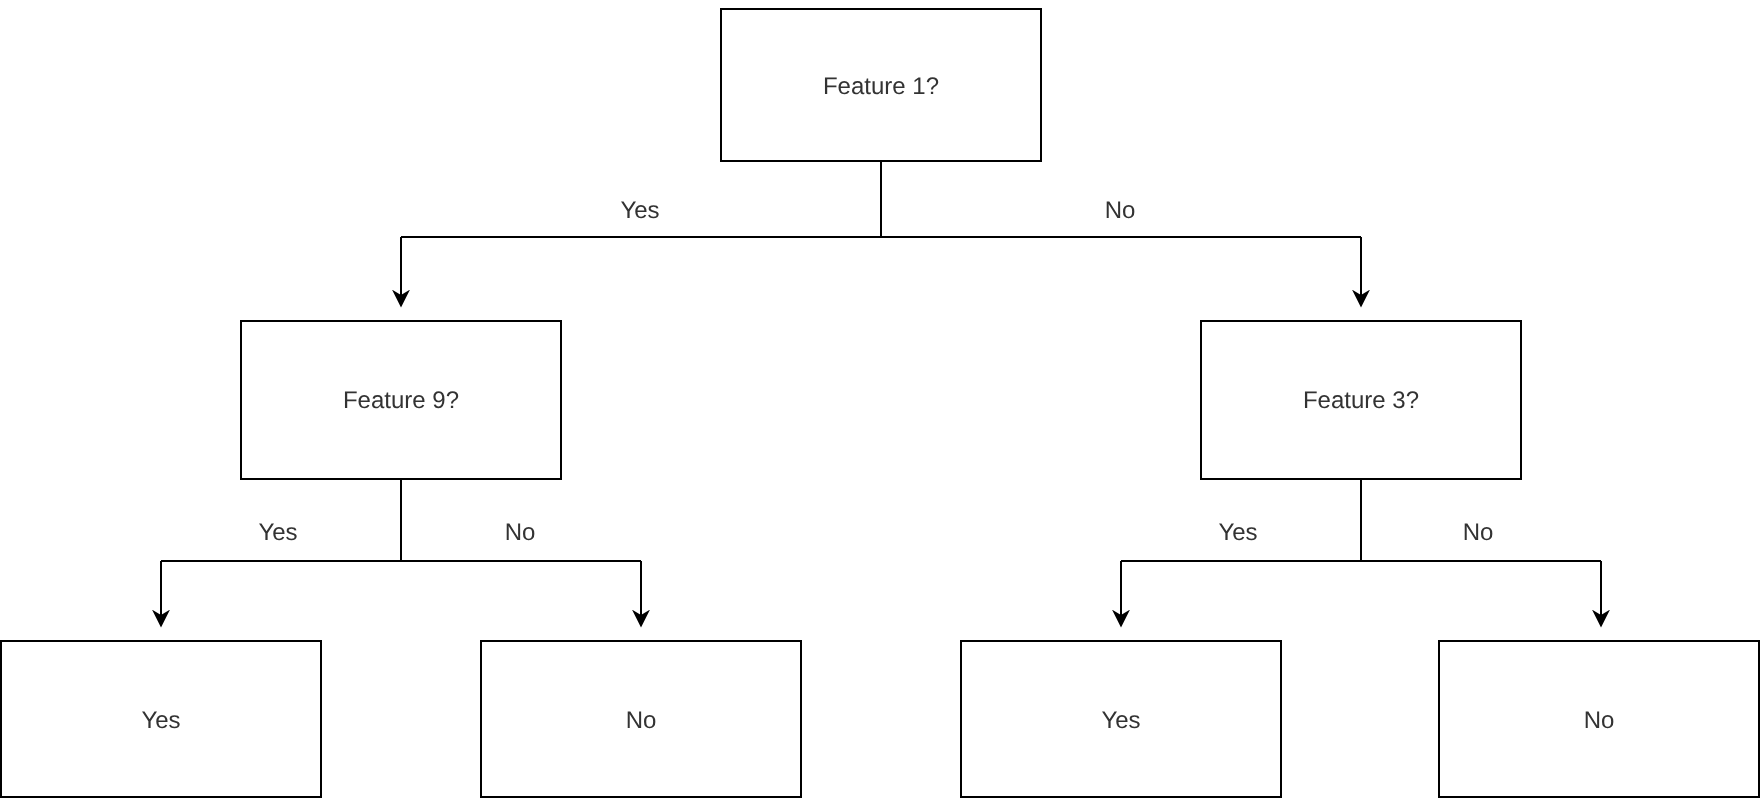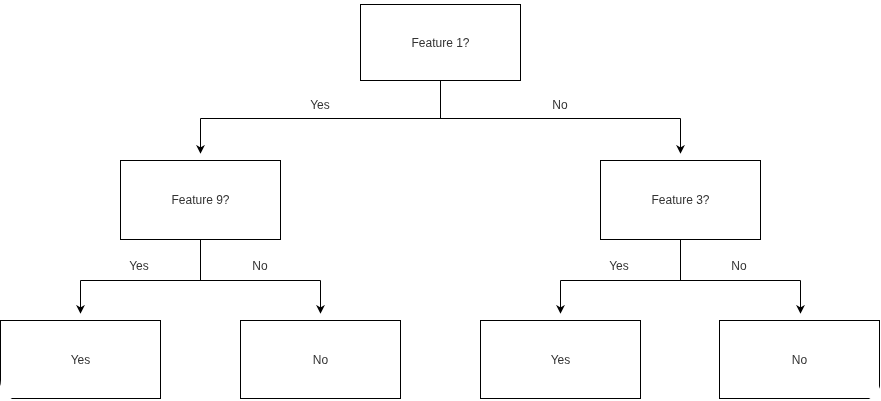--- a/index.html
+++ b/index.html
@@ -7,21 +7,20 @@
     padding: 0;
     background: #ffffff;
   }
   .canvas {
     position: relative;
     width: 881px;
     height: 401px;
     background: #ffffff;
     font-family: "Liberation Sans", sans-serif;
     overflow: hidden;
-    border-radius: 21px;
   }
   .edges-svg {
     position: absolute;
     left: 0;
     top: 0;
     width: 881px;
     height: 401px;
   }
   .node {
     position: absolute;

